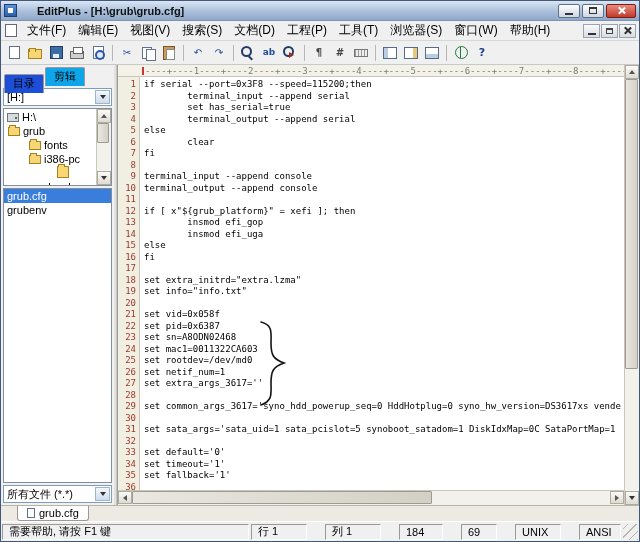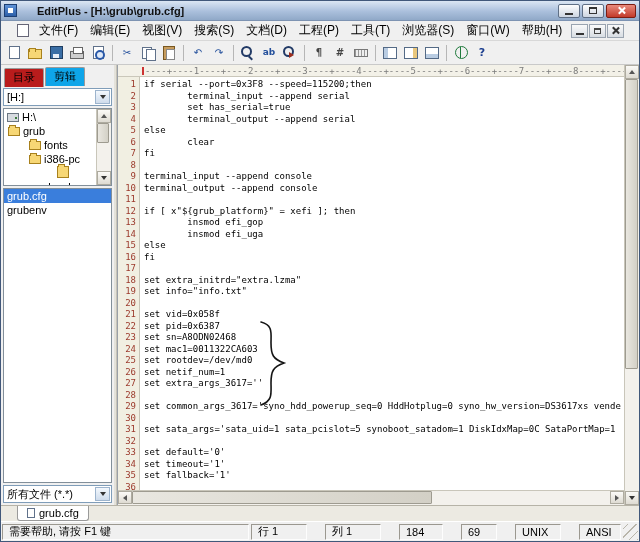--- a/index.html
+++ b/index.html
@@ -19,21 +19,21 @@
   .win-btn.close{background:linear-gradient(#e98b7d,#c23a2a);border-color:#7c1d12;width:30px;}
   .glyph-min{width:8px;height:2px;background:#333;margin-top:6px;}
   .glyph-max{width:8px;height:7px;border:1px solid #333;border-top-width:2px;}
   .glyph-restore{width:7px;height:6px;border:1px solid #444;border-top-width:2px;}
   .glyph-x{width:9px;height:9px;position:relative;}
   .glyph-x::before,.glyph-x::after{content:'';position:absolute;left:4px;top:0;width:1.6px;height:9px;background:#fff;}
   .glyph-x::before{transform:rotate(45deg);} .glyph-x::after{transform:rotate(-45deg);}
   .glyph-x.dark::before,.glyph-x.dark::after{background:#333;}
 
   
-  .menubar{height:20px;flex:0 0 20px;display:flex;align-items:center;background:#f0f0f0;border-bottom:1px solid #d8d8d8;padding:0 14px;}
+  .menubar{height:20px;flex:0 0 20px;display:flex;align-items:center;background:#f0f0f0;border-bottom:1px solid #d8d8d8;padding:0 2px;}
   .mdi-icon{width:12px;height:13px;background:#fff;border:1px solid #667;margin:0 4px 0 2px;}
   .menu-items{display:flex;flex:1;height:100%;align-items:center;}
   .menu-item{padding:2px 6px;font-size:12px;white-space:nowrap;cursor:default;}
   .mdi-controls{display:flex;gap:1px;margin-right:1px;}
   .mdi-btn{width:17px;height:14px;border:1px solid #9aa4b0;background:linear-gradient(#fafafa,#d8dde3);
     display:flex;align-items:center;justify-content:center;}
 
   
   .toolbar{height:24px;flex:0 0 24px;display:flex;align-items:center;background:#f0f0f0;
     border-bottom:1px solid #c9c9c9;padding:0 3px;gap:1px;}
@@ -70,21 +70,21 @@
   .ic-wrap,.ic-nums{color:#444;font-weight:bold;}
 
   
   .main{flex:1;display:flex;min-height:0;background:#f0f0f0;}
   .splitter{flex:0 0 3px;background:#e4e2da;border-right:1px solid #c6c3b8;}
 
   
   .sidebar{flex:0 0 113px;display:flex;flex-direction:column;padding:2px 2px 2px 2px;min-height:0;}
   .side-tabs{display:flex;align-items:flex-end;height:19px;gap:1px;padding-left:1px;}
   .side-tab{border:1px solid #9a9a9a;border-bottom:none;background:#0ea5e9;padding:1px 8px 2px;font-size:11px;border-radius:2px 2px 0 0;}
-  .side-tab.active{background:#b91c1c;position:relative;top:1px;}
+  .side-tab.active{background:#1d4ed8;position:relative;top:7px;}
   .combo{height:18px;flex:0 0 18px;border:1px solid #7f9db9;background:#fff;display:flex;align-items:center;margin-top:2px;}
   .combo-text{flex:1;font-size:11px;padding:0 3px;white-space:nowrap;overflow:hidden;}
   .combo-btn{width:15px;height:14px;margin-right:1px;border:1px solid #9db4cd;background:linear-gradient(#f3f8fd,#cfdcec);
     display:flex;align-items:center;justify-content:center;}
   .arr-down{width:0;height:0;border:3px solid transparent;border-top:4px solid #333;margin-top:3px;}
   .arr-up{width:0;height:0;border:3px solid transparent;border-bottom:4px solid #555;margin-bottom:3px;}
   .arr-left{width:0;height:0;border:3px solid transparent;border-right:4px solid #555;margin-right:3px;}
   .arr-right{width:0;height:0;border:3px solid transparent;border-left:4px solid #555;margin-left:3px;}
   .tree-box{flex:0 0 78px;display:flex;border:1px solid #828f9a;background:#fff;margin-top:2px;min-height:0;}
   .tree{flex:1;overflow:hidden;padding-top:1px;}

